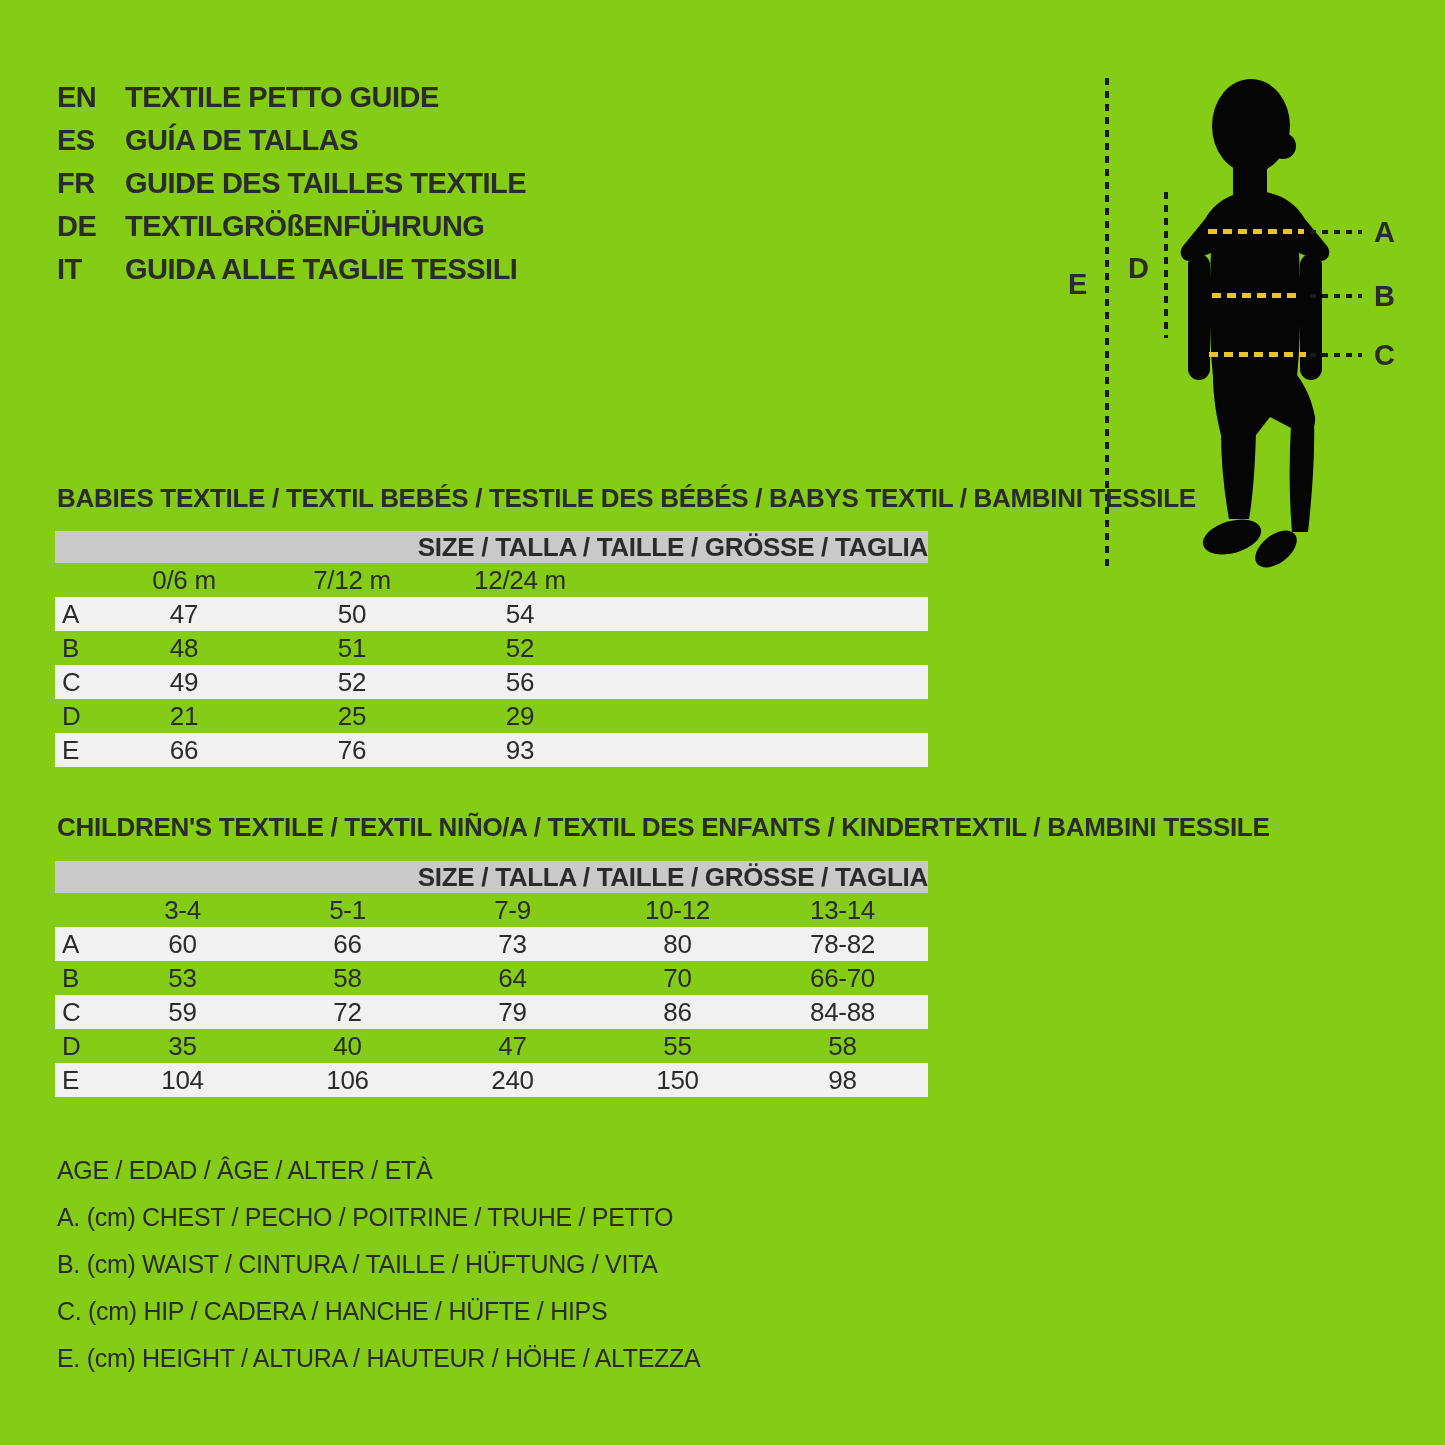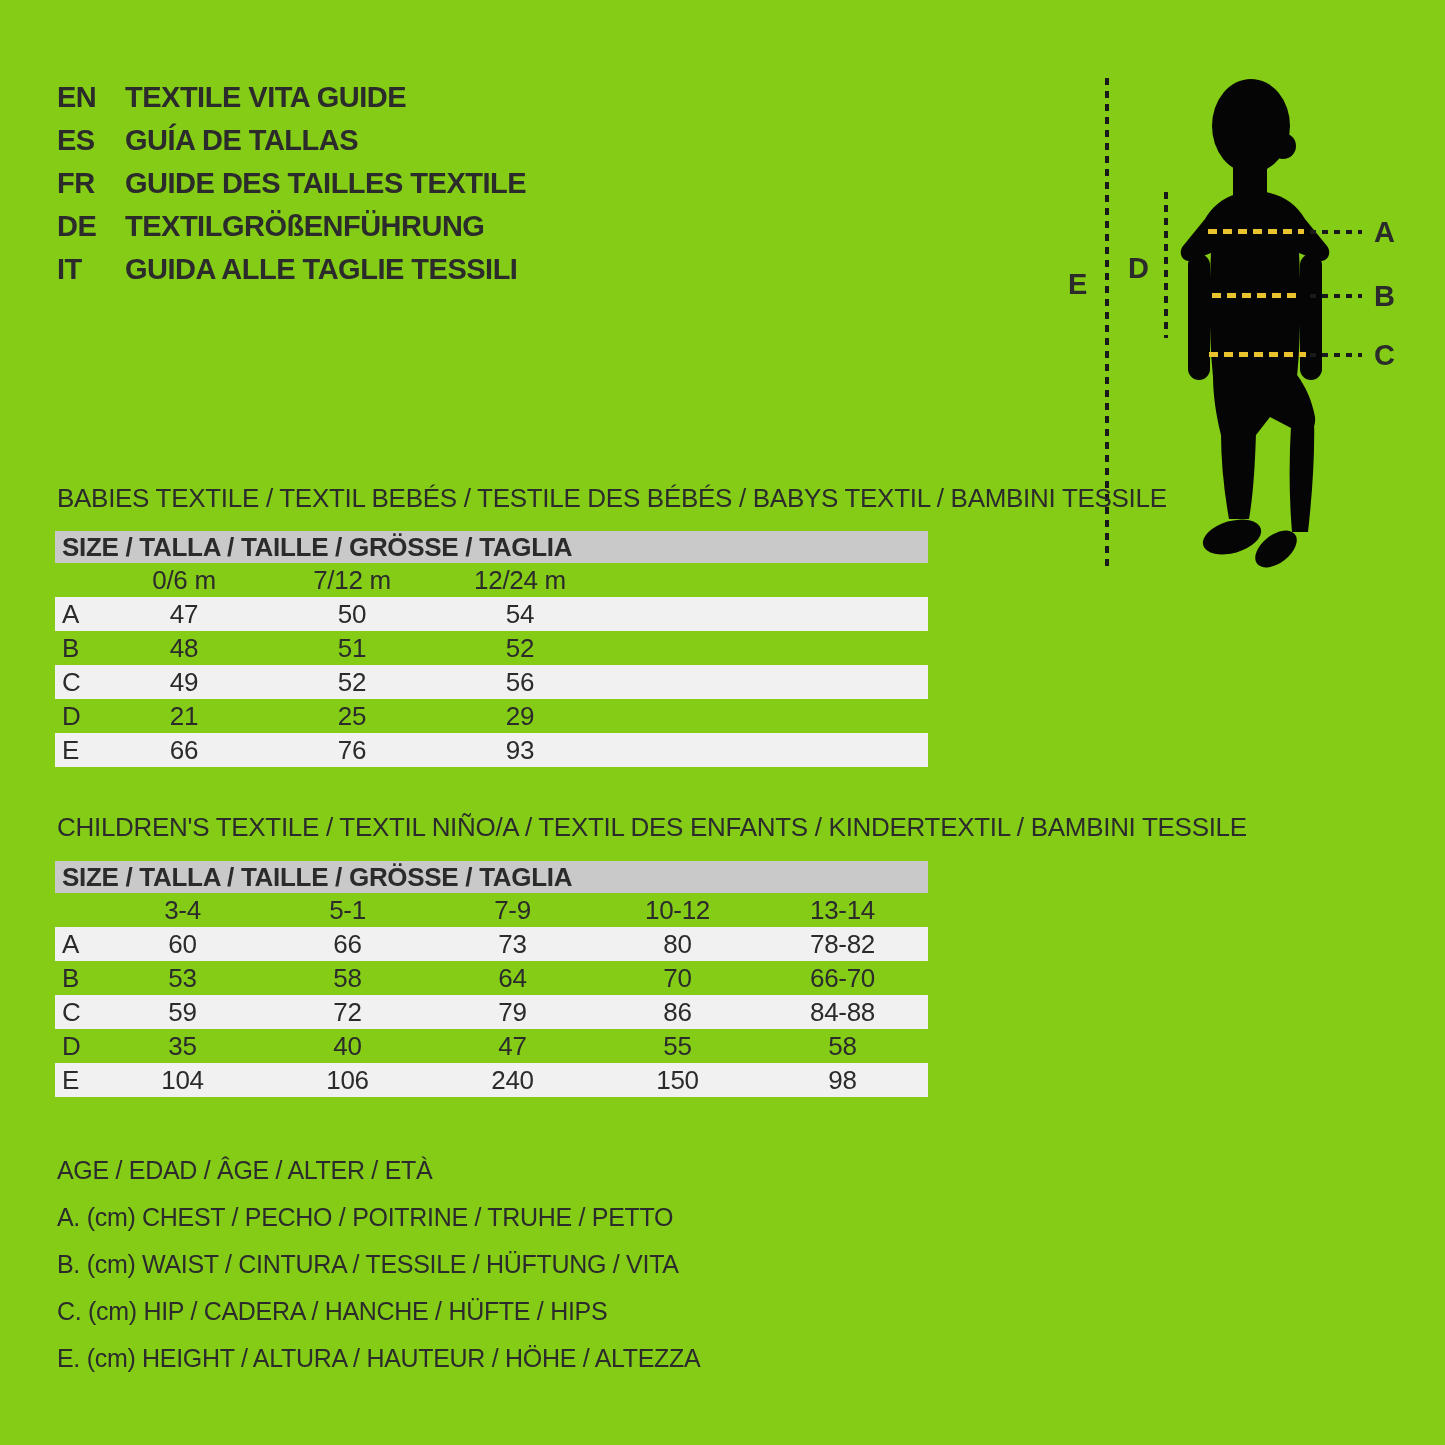--- a/index.html
+++ b/index.html
@@ -12,27 +12,27 @@
     overflow:hidden;
   }
   .abs{position:absolute;}
 
   
   .lang-row{display:flex;height:43px;line-height:43px;}
   .lang-code{width:68px;font-size:29px;font-weight:600;letter-spacing:-0.5px;}
   .lang-title{font-size:29px;font-weight:600;letter-spacing:-0.5px;white-space:nowrap;}
 
   
-  .section-title{font-size:26px;font-weight:400;letter-spacing:-0.3px;white-space:nowrap;}
+  .section-title{font-size:26px;font-weight:700;letter-spacing:-0.3px;white-space:nowrap;}
 
   
   .size-table{position:absolute;left:55px;width:873px;}
   .thead-bar{
     height:32px;line-height:32px;background:#c9c9c9;
-    padding-left:7px;font-size:26px;font-weight:600;letter-spacing:-0.3px;
+    padding-left:7px;font-size:26px;font-weight:600;letter-spacing:-0.3px;text-align:right;
   }
   .trow{display:grid;height:34px;line-height:34px;font-size:26px;letter-spacing:-0.3px;}
   .cols3{grid-template-columns:45px 168px 168px 168px 1fr;}
   .cols5{grid-template-columns:45px 165px 165px 165px 165px 165px 1fr;}
   .trow.colhead{font-weight:400;}
   .trow.striped{background:#f1f1f1;}
   .cell{text-align:center;font-weight:400;}
   .rlabel{text-align:left;padding-left:7px;font-weight:400;}
 
   
@@ -54,21 +54,21 @@
   .fig-label{font-size:29px;font-weight:700;line-height:34px;}
 </style>
 </head>
 <body>
 
 <div class="canvas">
 
   <div class="abs" style="left:57px;top:76px;">
     <div class="lang-row">
       <span class="lang-code">EN</span>
-      <span class="lang-title">TEXTILE VITA GUIDE</span>
+      <span class="lang-title">TEXTILE PETTO GUIDE</span>
     </div>
     <div class="lang-row">
       <span class="lang-code">ES</span>
       <span class="lang-title">GUÍA DE TALLAS</span>
     </div>
     <div class="lang-row">
       <span class="lang-code">FR</span>
       <span class="lang-title">GUIDE DES TAILLES TEXTILE</span>
     </div>
     <div class="lang-row">
@@ -231,18 +231,18 @@
       <span class="cell">240</span>
       <span class="cell">150</span>
       <span class="cell">98</span>
       <span></span>
     </div>
   </div>
 
   <div class="abs" style="left:57px;top:1147px;">
     <div class="legend-line">AGE / EDAD / ÂGE / ALTER / ETÀ</div>
     <div class="legend-line">A. (cm) CHEST / PECHO / POITRINE / TRUHE / PETTO</div>
-    <div class="legend-line">B. (cm) WAIST / CINTURA / TESSILE / HÜFTUNG / VITA</div>
+    <div class="legend-line">B. (cm) WAIST / CINTURA / TAILLE / HÜFTUNG / VITA</div>
     <div class="legend-line">C. (cm) HIP / CADERA / HANCHE / HÜFTE / HIPS</div>
     <div class="legend-line">E. (cm) HEIGHT / ALTURA / HAUTEUR / HÖHE / ALTEZZA</div>
   </div>
 
 </div>
 
 </body></html>

